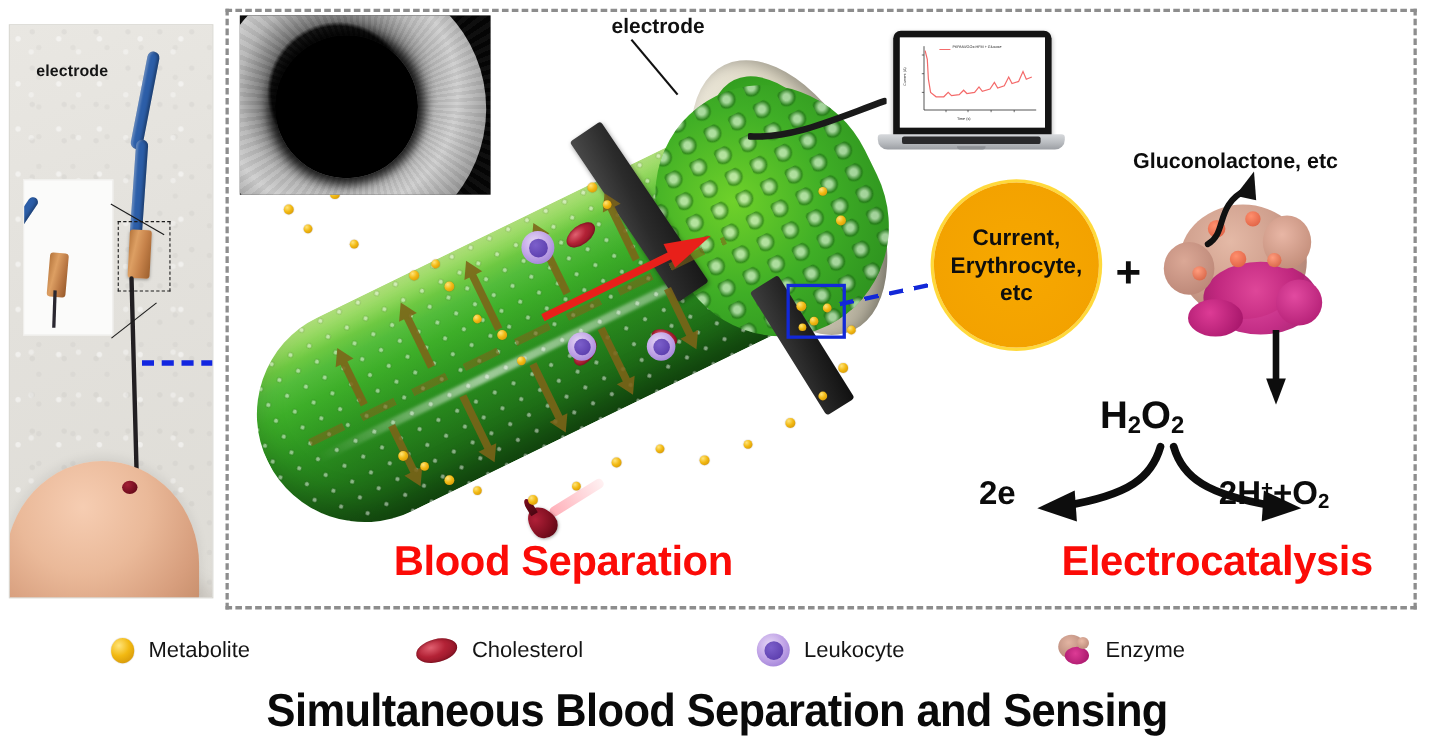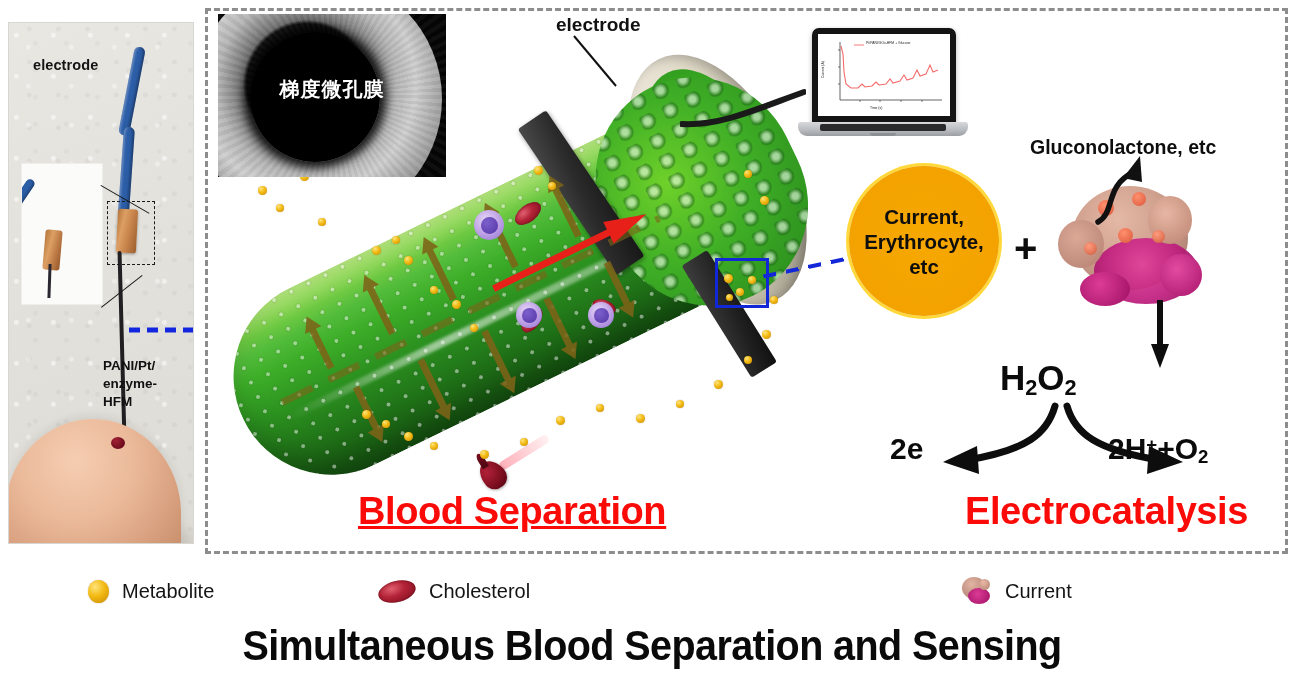--- a/index.html
+++ b/index.html
@@ -160,21 +160,21 @@
   #h2o2 sub{font-size:.62em;vertical-align:-.22em;}
   #split-arrows{left:915px;top:400px;width:300px;height:80px;}
   #two-e{left:890px;top:432px;font-size:30px;font-weight:700;color:#0b0b0b;}
   #two-h{left:1108px;top:432px;font-size:30px;font-weight:700;color:#0b0b0b;white-space:nowrap;}
   #two-h sup{font-size:.62em;vertical-align:.42em;}
   #two-h sub{font-size:.62em;vertical-align:-.22em;}
 
   
   .redtitle{position:absolute;color:#fb0b07;font-weight:700;font-size:38px;letter-spacing:-.4px;
      font-family:"Liberation Sans","DejaVu Sans",sans-serif;}
-  #title-sep{left:358px;top:490px;text-decoration:underline;}
+  #title-sep{left:358px;top:490px;}
   #title-ec{left:965px;top:490px;}
 
   
   #legend{left:88px;top:576px;width:1100px;height:42px;}
   .lg-item{position:absolute;display:flex;align-items:center;gap:13px;}
   .lg-text{font-size:20px;color:#141414;font-family:"Liberation Sans",sans-serif;}
   #footer-title{left:0;top:622px;width:1304px;text-align:center;font-size:42px;font-weight:700;
      color:#0a0a0a;letter-spacing:-.6px;font-family:"Liberation Sans","DejaVu Sans",sans-serif;
      transform:scaleX(.94);}
   .elec-label{position:absolute;font-size:19px;font-weight:700;color:#111;}
@@ -203,25 +203,20 @@
 
   <div class="abs" id="finger-shadow"></div>
   <div class="abs" id="finger"></div>
   <div class="abs" id="blood-dot"></div>
 
   <svg class="abs" id="photo-arrow" viewBox="0 0 88 14">
     <line x1="0" y1="7" x2="68" y2="7" stroke="#1226e0" stroke-width="5" stroke-dasharray="11 7"></line>
     <polygon points="66,0 88,7 66,14" fill="#1226e0"></polygon>
   </svg>
 
-  <div class="abs" id="photo-text">
-    <div>PANI/Pt/</div>
-    <div>enzyme-</div>
-    <div>HFM</div>
-  </div>
 </div>
 
 <div class="abs" id="main-frame"></div>
 
 <div class="abs" id="fiber-wrap">
   <div id="fiber-rot">
     <div class="abs" id="fiber-body"></div>
     <div class="abs" id="fiber-pores"></div>
     <div class="abs" id="fiber-highlight"></div>
     <div class="abs" id="fiber-rim"></div>
@@ -302,21 +297,20 @@
 
 <div class="elec-label" style="left:556px;top:14px;">electrode</div>
 <svg class="abs" style="left:568px;top:34px;width:60px;height:56px;" viewBox="0 0 60 56">
   <line x1="6" y1="2" x2="48" y2="52" stroke="#111" stroke-width="2"></line>
 </svg>
 
 <div class="abs" id="sem-inset">
   <div class="abs" id="sem-outer"></div>
   <div id="sem-grain"></div>
   <div class="abs" id="sem-lumen"></div>
-  <div class="abs" id="sem-text">梯度微孔膜</div>
 </div>
 
 <div class="abs" id="laptop">
   <svg class="abs" id="lt-cable" viewBox="0 0 126 44">
     <path d="M2,40 C40,42 74,26 124,8" stroke="#1a1a1a" stroke-width="6" fill="none" stroke-linecap="round"></path>
   </svg>
   <div class="abs" id="lt-screen">
     <div class="abs" id="lt-inner">
       <svg id="plot-curve" viewBox="0 0 132 82">
         <rect x="0" y="0" width="132" height="82" fill="#fff"></rect>
@@ -388,31 +382,35 @@
   <polygon points="234,46 268,62 232,74" fill="#0d0d0d"></polygon>
 </svg>
 
 <div class="abs" id="two-e">2e</div>
 <div class="abs" id="two-h"><span>2H</span><sup>+</sup><span>+O</span><sub>2</sub></div>
 
 <div class="redtitle" id="title-sep">Blood Separation</div>
 <div class="redtitle" id="title-ec">Electrocatalysis</div>
 
 <div class="abs" id="legend">
-  <div class="lg-item" style="left:0;top:4px;">
+  <div class="lg-item" style="left:13px;top:4px;">
     <span class="metab" style="position:relative;display:inline-block;width:21px;height:23px;"></span>
     <span class="lg-text">Metabolite</span>
   </div>
   <div class="lg-item" style="left:290px;top:4px;">
     <span class="rbc" style="position:relative;display:inline-block;width:38px;height:21px;transform:rotate(-14deg);"></span>
     <span class="lg-text">Cholesterol</span>
+  </div>
+  <div class="lg-item" style="left:600px;top:0;">
+    <span class="wbc" style="position:relative;display:inline-block;width:30px;height:30px;"></span>
+    <span class="lg-text">Leukocyte</span>
   </div>
   <div class="lg-item" style="left:872px;top:0;">
     <span style="position:relative;display:inline-block;width:32px;height:30px;">
       <span class="ez" style="left:2px;top:1px;width:24px;height:22px;background:radial-gradient(circle at 40% 32%,#e2b4a2,#a8786a);"></span>
       <span class="ez" style="left:8px;top:12px;width:22px;height:16px;background:radial-gradient(circle at 44% 38%,#dd3b95,#9d0f63);"></span>
       <span class="ez" style="left:19px;top:3px;width:11px;height:11px;background:radial-gradient(circle at 40% 34%,#e9b9a6,#b07f6e);"></span>
     </span>
-    <span class="lg-text">Current</span>
+    <span class="lg-text">Enzyme</span>
   </div>
 </div>
 
 <div class="abs" id="footer-title">Simultaneous Blood Separation and Sensing</div>
 
 </body></html>

